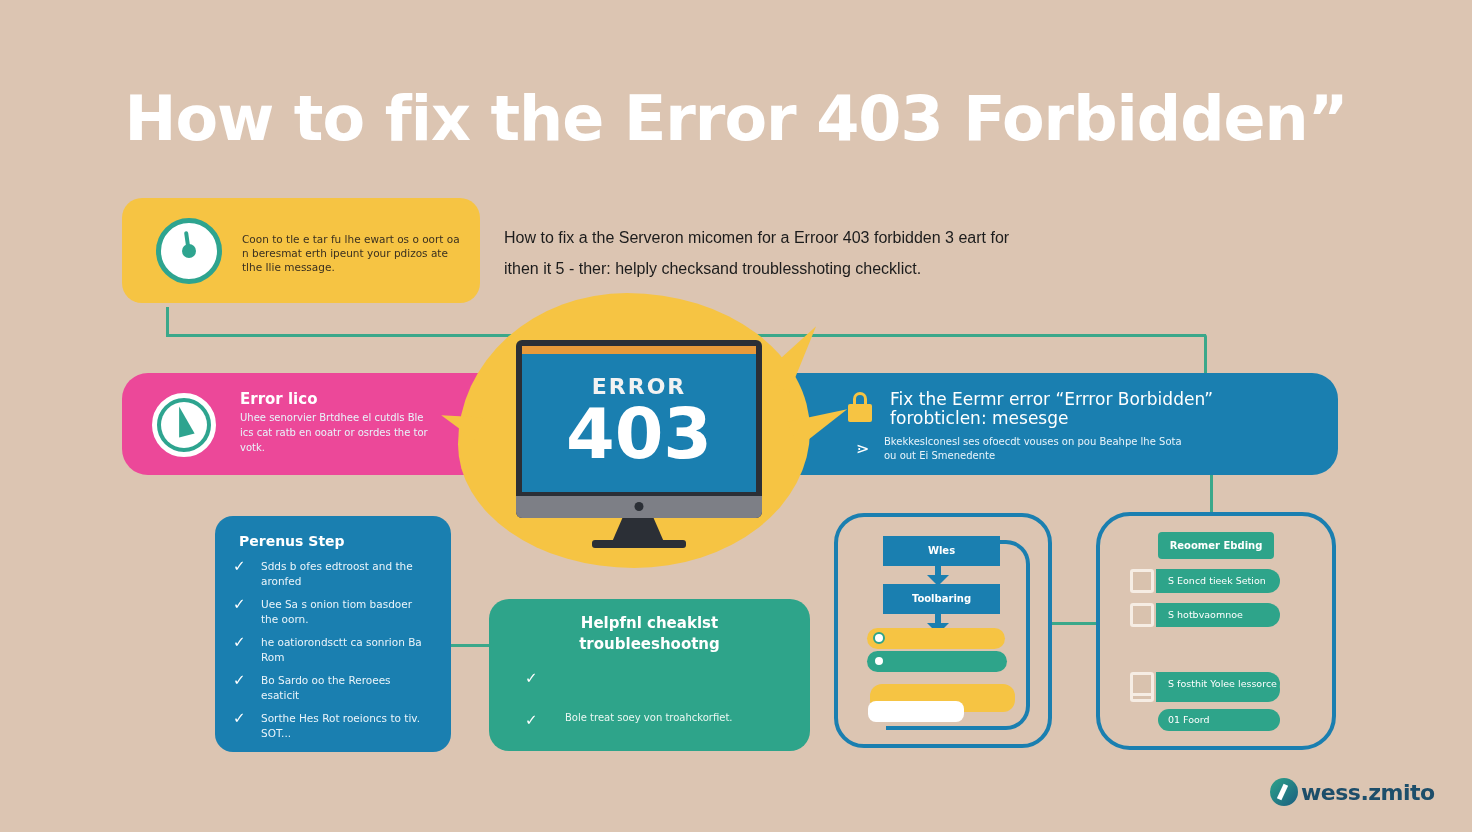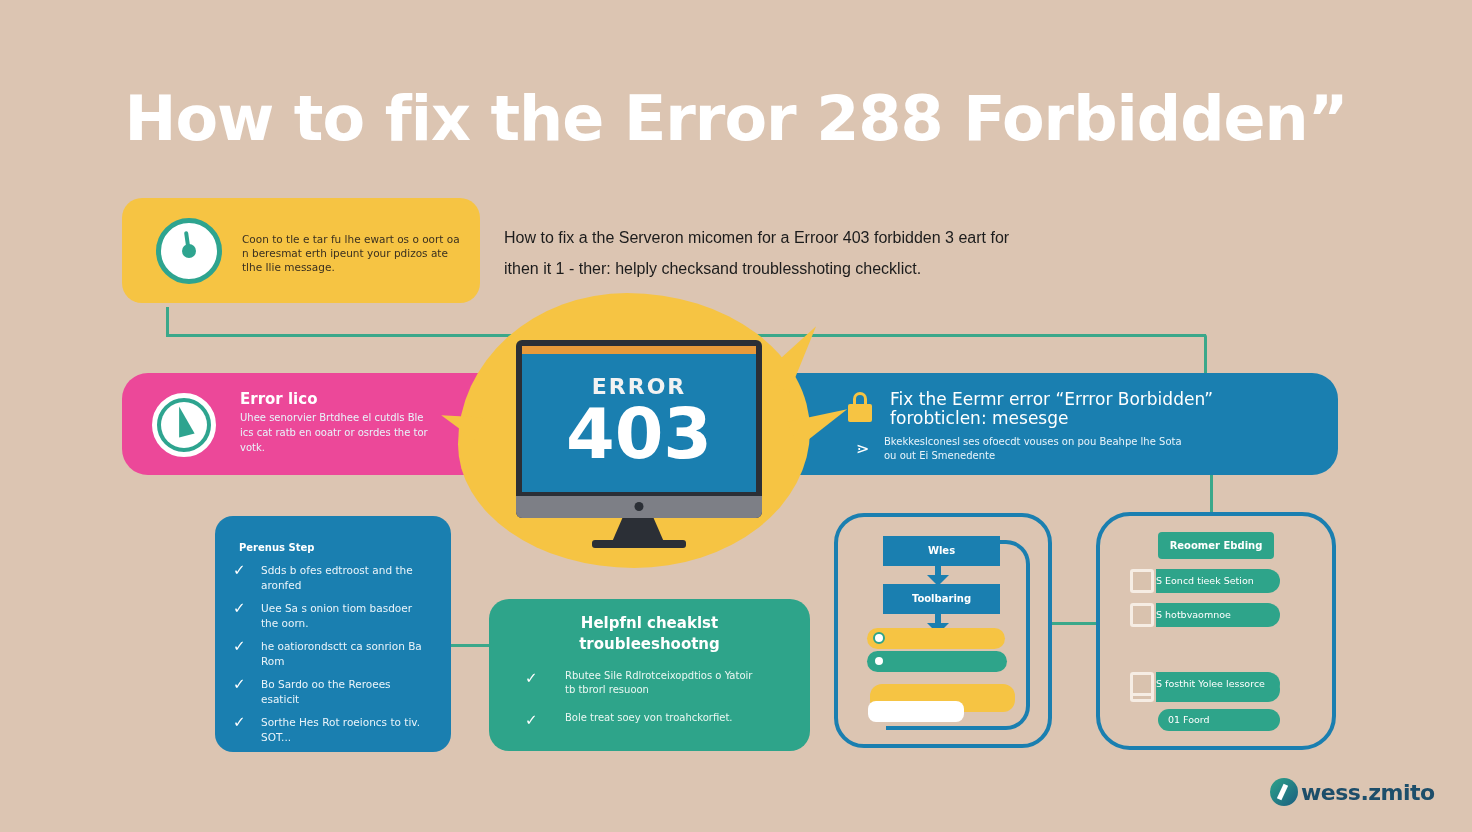--- a/index.html
+++ b/index.html
@@ -157,21 +157,21 @@
     clip-path: polygon(20% 0, 80% 0, 100% 100%, 0 100%);
   }
   .base { left: 592px; top: 540px; width: 94px; height: 8px; background: #2b2f36; border-radius: 3px; }
 
   
   .card-steps {
     left: 215px; top: 516px; width: 236px; height: 236px;
     background: #1a7fb0; border-radius: 18px; padding: 10px 18px;
   }
   .card-steps .heading {
-    font-weight: bold; font-size: 10px; color: #ffffff; margin: 16px 0 10px 6px;
+    font-weight: bold; font-size: 14px; color: #ffffff; margin: 7px 0 10px 6px;
   }
   .step { display: flex; align-items: flex-start; margin-bottom: 9px; }
   .step .check { width: 28px; font-size: 15px; color: #ffffff; line-height: 15px; }
   .step .txt { font-size: 10.5px; line-height: 14.5px; color: #eaf4fa; width: 170px; }
 
   
   .card-help {
     left: 489px; top: 599px; width: 321px; height: 152px;
     background: #2ea48a; border-radius: 20px;
   }
@@ -219,21 +219,21 @@
     position: absolute; left: 1158px; top: 532px; width: 116px; height: 27px;
     background: #2ea48a; border-radius: 4px; color: #ffffff;
     font-size: 10px; font-weight: bold; text-align: center; line-height: 27px;
   }
   .check-row { position: absolute; left: 1130px; display: flex; align-items: center; }
   .check-row .box {
     width: 24px; height: 24px; border: 3px solid #f6ede4; border-radius: 3px; background: #d9c2ae;
   }
   .check-row .bar {
     margin-left: 2px; width: 124px; height: 24px; background: #2ea48a;
-    border-radius: 0 12px 12px 0; color: #ffffff; font-size: 9.5px; line-height: 24px; padding-left: 0;
+    border-radius: 0 12px 12px 0; color: #ffffff; font-size: 9.5px; line-height: 24px; padding-left: 12px;
   }
   .check-last {
     position: absolute; left: 1158px; top: 709px; width: 122px; height: 22px;
     background: #2ea48a; border-radius: 11px; color: #ffffff; font-size: 9.5px;
     line-height: 22px; padding-left: 10px;
   }
 
   
   .logo { left: 1270px; top: 778px; display: flex; align-items: center; }
   .logo .mark {
@@ -244,25 +244,25 @@
     content: ""; position: absolute; left: 10px; top: 6px; width: 5px; height: 16px;
     background: #ffffff; transform: rotate(25deg);
   }
   .logo .word {
     margin-left: 3px; font-size: 22px; font-weight: bold; color: #1d4e6a; letter-spacing: -0.5px; text-align: right;
   }
 </style>
 </head>
 <body>
 
-<div class="abs title">How to fix the Error 288 Forbidden”</div>
+<div class="abs title">How to fix the Error 403 Forbidden”</div>
 
 <div class="abs intro">
   <div>How to fix a the Serveron micomen for a Erroor 403 forbidden 3 eart for</div>
-  <div>ithen it 1 - ther: helply checksand troublesshoting checklict.</div>
+  <div>ithen it 5 - ther: helply checksand troublesshoting checklict.</div>
 </div>
 
 <div class="abs line-green" style="left:166px;top:307px;width:3px;height:28px;"></div>
 <div class="abs line-green" style="left:166px;top:334px;width:1040px;height:3px;"></div>
 <div class="abs line-green" style="left:1204px;top:334px;width:3px;height:40px;border-radius:0 8px 0 0;"></div>
 <div class="abs line-green" style="left:1210px;top:475px;width:3px;height:38px;"></div>
 <div class="abs line-green" style="left:451px;top:644px;width:38px;height:3px;"></div>
 <div class="abs line-green" style="left:1052px;top:622px;width:44px;height:3px;"></div>
 
 <div class="abs card-yellow">
@@ -334,21 +334,20 @@
   </div>
 </div>
 
 <div class="abs card-help">
   <div class="heading">
     <div>Helpfnl cheaklst</div>
     <div>troubleeshootng</div>
   </div>
   <div class="help-item" style="top:70px;">
     <span class="check">✓</span>
-    <span class="txt">Rbutee Sile Rdlrotceixopdtios o Yatoir tb tbrorl resuoon</span>
   </div>
   <div class="help-item" style="top:112px;">
     <span class="check">✓</span>
     <span class="txt">Bole treat soey von troahckorfiet.</span>
   </div>
 </div>
 
 <div class="abs box-flow"></div>
 <div class="abs box-flow-inner"></div>
 <div class="flow-btn" style="left:883px;top:536px;width:117px;height:30px;">Wles</div>

